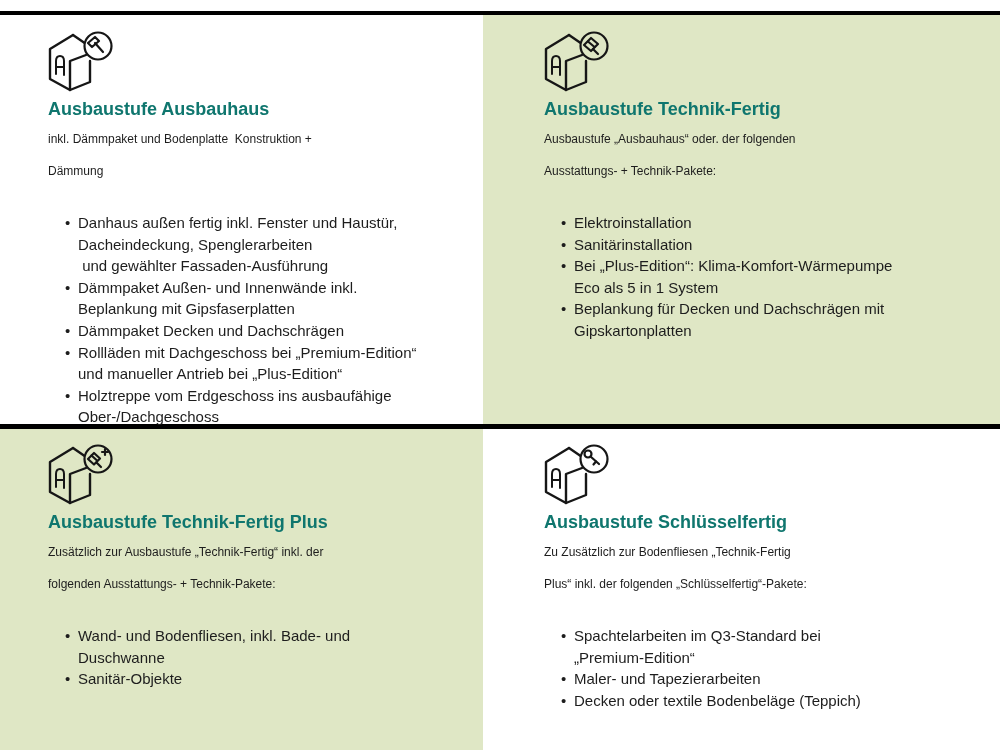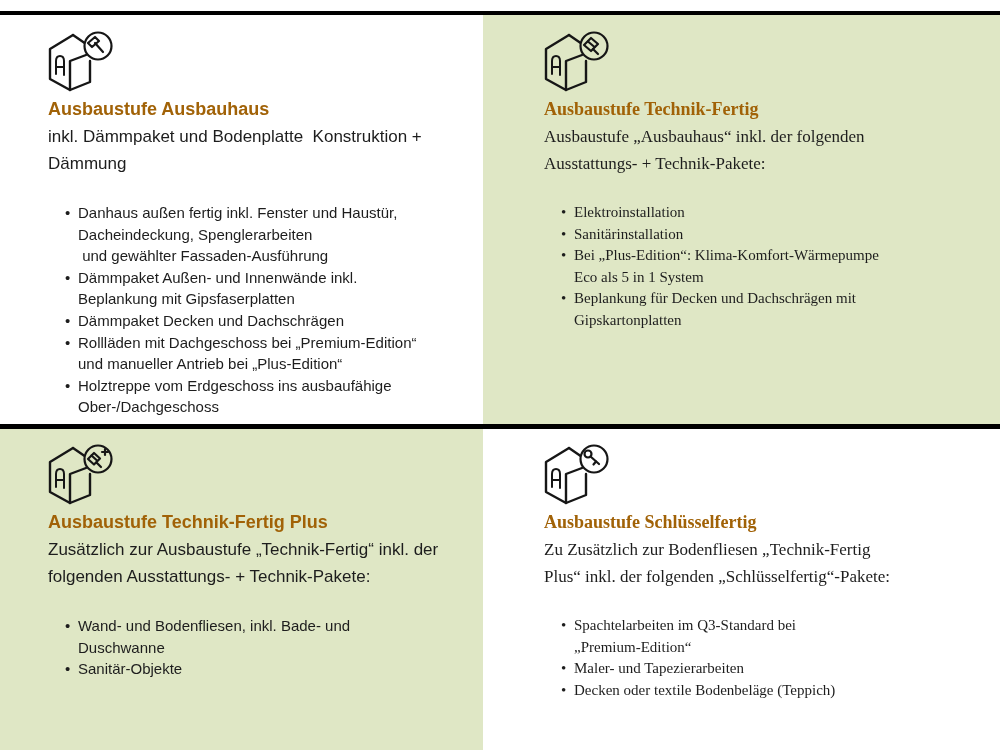--- a/index.html
+++ b/index.html
@@ -18,34 +18,34 @@
   .row { display: flex; width: 1000px; }
   .row-top { height: 409px; }
   .row-bottom { height: 392px; }
   .cell-left { width: 483px; flex: 0 0 483px; }
   .cell-right { flex: 1 1 auto; }
   .panel { height: 100%; padding-top: 15px; }
   .row-bottom .panel { padding-top: 14px; }
   .panel-green { background: #dfe7c5; }
   .panel-white { background: #ffffff; }
   .pad-l { padding-left: 48px; padding-right: 24px; }
-  .pad-r { padding-left: 61px; padding-right: 50px; font-family: Liberation Serif, serif; }
+  .pad-r { padding-left: 61px; padding-right: 50px; }
   .stage-icon { display: block; margin: 0 0 2px -2px; }
   .stage-icon path, .stage-icon circle { fill: none; stroke: #161616; stroke-linecap: round; stroke-linejoin: round; }
   .stage-icon .house-line { stroke-width: 2.4; }
   .stage-icon .door-line { stroke-width: 2; }
   .stage-icon .badge-ring { stroke-width: 2.2; fill: #ffffff; }
   .panel-green .stage-icon .badge-ring { fill: #dfe7c5; }
   .stage-icon .tool-line { stroke-width: 2.2; }
   .stage-title {
     font-size: 18px; line-height: 24px; font-weight: 700;
-    margin: 5px 0 2px 0; color: #a16207;
+    margin: 5px 0 2px 0; color: #0f766e;
   }
   .stage-subtitle {
-    font-size: 17px; line-height: 27px; margin: 0;
+    font-size: 12px; line-height: 32px; margin: 0;
     white-space: pre-wrap;
   }
   .stage-bullets {
     list-style: none;
     margin: 25px 0 0 0;
     padding: 0 0 0 17px;
     font-size: 15px; line-height: 21.6px;
   }
   .stage-bullets li {
     position: relative;
@@ -98,21 +98,21 @@
       <path class="house-line" d="M27 5 L43 16"></path>
       <path class="house-line" d="M40 25 L24 31 L24 60"></path>
       <path class="door-line" d="M10 44 L10 31 Q10 26 14 26 Q18 26 18 31 L18 45"></path>
       <path class="door-line" d="M10 37 L18 37"></path>
       <circle class="badge-ring" cx="52" cy="16" r="13.5"></circle>
       <path class="tool-line" d="M42 15 L49 8 L56 14 L49 21 Z"></path>
       <path class="tool-line" d="M46 11.5 L52.5 17"></path>
       <path class="tool-line" d="M51 19 L56 24"></path>
     </svg>
     <h2 class="stage-title">Ausbaustufe Technik-Fertig</h2>
-    <p class="stage-subtitle">Ausbaustufe „Ausbauhaus“ inkl. der folgenden
+    <p class="stage-subtitle">Ausbaustufe „Ausbauhaus“ oder. der folgenden
 Ausstattungs- + Technik-Pakete:</p>
     <ul class="stage-bullets">
       <li>Elektroinstallation</li>
       <li>Sanitärinstallation</li>
       <li>Bei „Plus-Edition“: Klima-Komfort-Wärmepumpe
 Eco als 5 in 1 System</li>
       <li>Beplankung für Decken und Dachschrägen mit
 Gipskartonplatten</li>
     </ul>
   </section>

